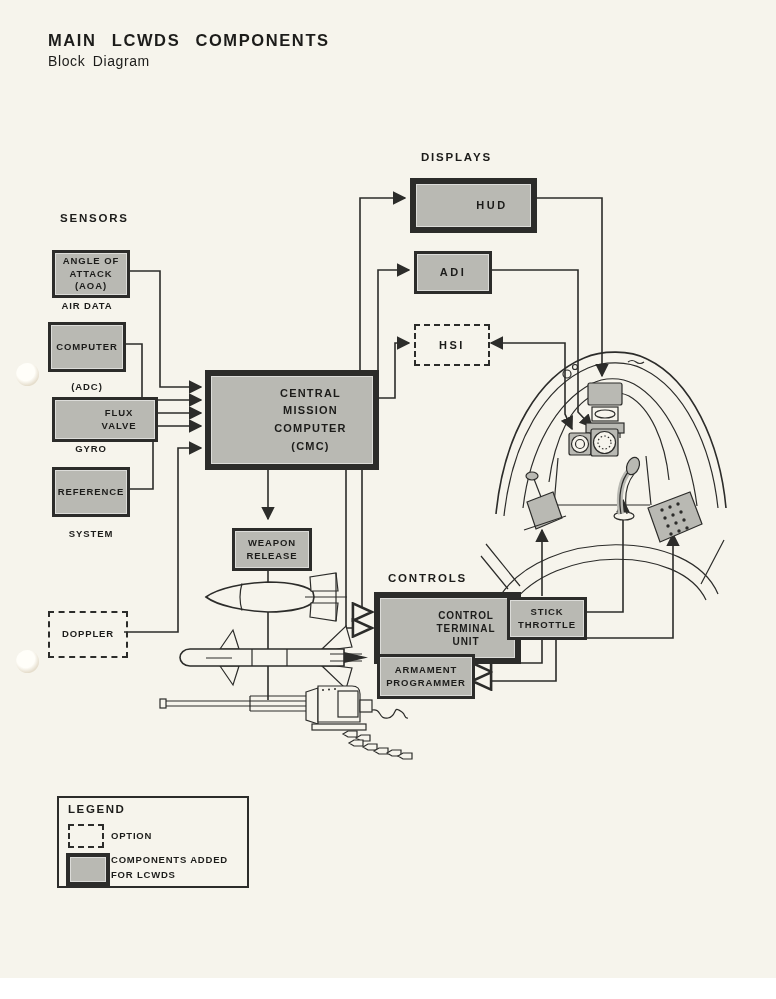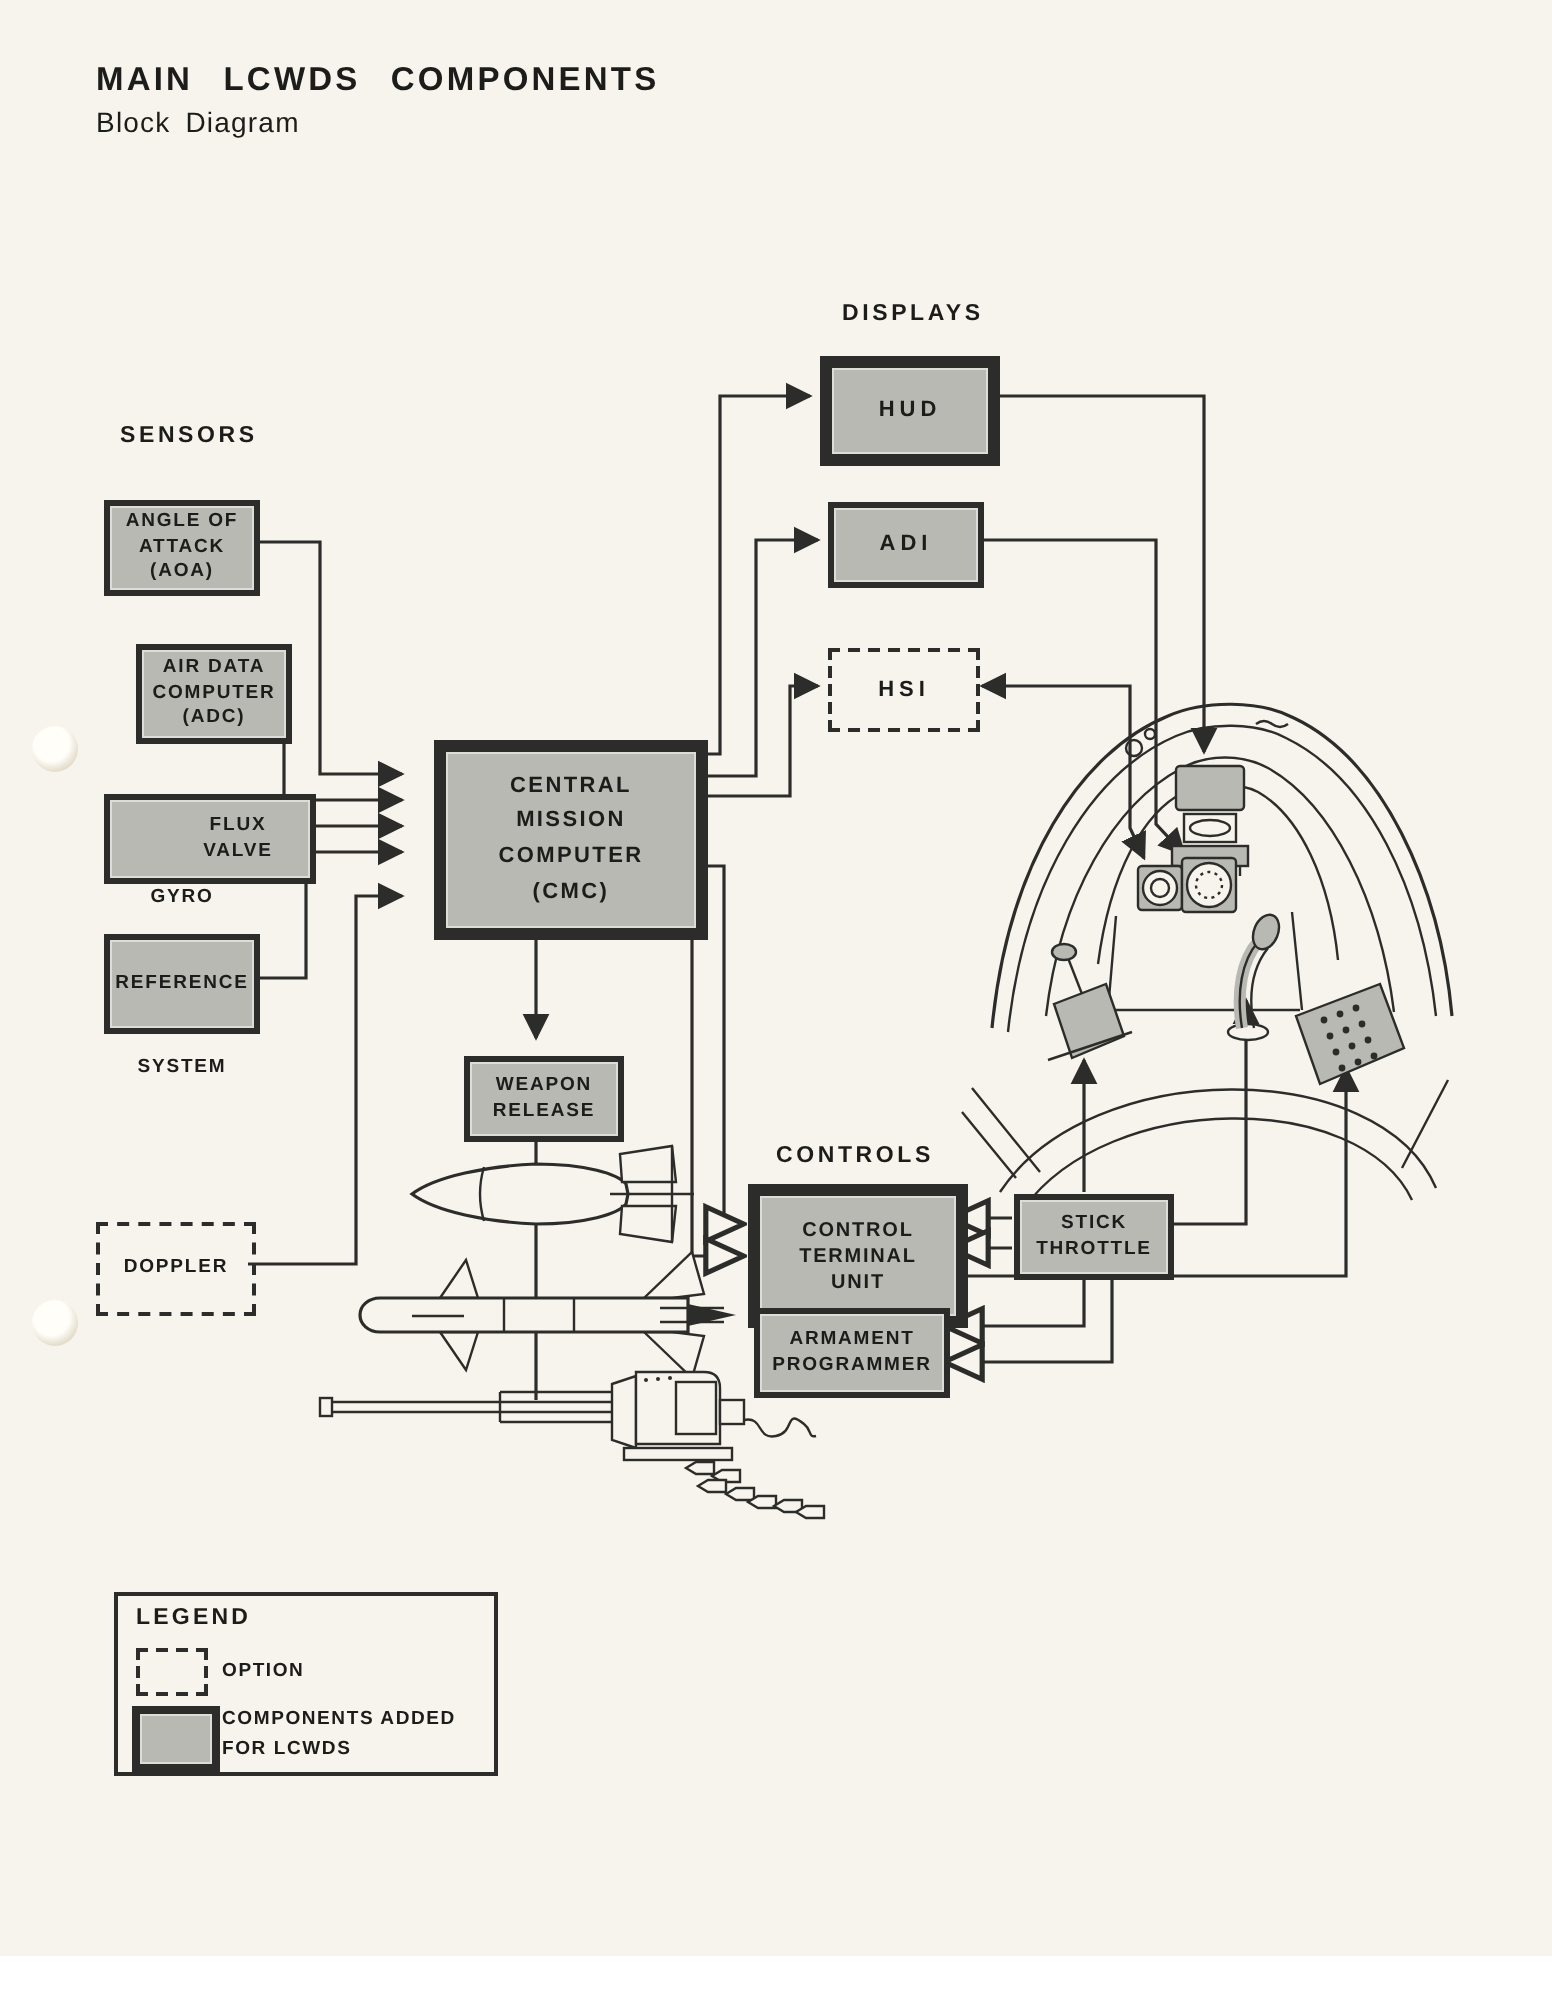--- a/index.html
+++ b/index.html
@@ -15,21 +15,21 @@
 
   .seclabel { position:absolute; font-size:11.5px; font-weight:bold;
               letter-spacing:1.8px; color:var(--text,#1c1c1a); z-index:3; }
 
   .box { position:absolute; z-index:3; background:var(--box-fill,#b9b9b3);
          border:3px solid var(--box-border,#2c2c2a);
          box-shadow: inset 0 0 0 1px rgba(255,255,255,.5);
          display:flex; flex-direction:column; align-items:center; justify-content:center;
          text-align:center; font-weight:bold; color:var(--text,#1c1c1a);
          font-size:9.5px; letter-spacing:.9px; line-height:1.3; }
-  .box.heavy { border-width:6px; }
+  .box.heavy { border-width:6px;padding-left:37px; }
   .box.option { background:transparent; border:2px dashed var(--box-border,#2c2c2a);
                 box-shadow:none; }
   .box.big { font-size:11px; line-height:1.6; letter-spacing:1.2px; }
   .box.one { font-size:11px; letter-spacing:2.5px; }
 
   .hole { position:absolute; left:16px; width:23px; height:23px; border-radius:50%;
           background:radial-gradient(circle at 42% 38%, #fffef9 0 46%, #e5ddcc 72%, #f0ead9 100%);
           z-index:2; }
 
   .legend { position:absolute; left:57px; top:796px; width:188px; height:88px;
@@ -225,39 +225,39 @@
 
   <div class="seclabel" style="left:60px; top:212px;">SENSORS</div>
   <div class="seclabel" style="left:421px; top:151px;">DISPLAYS</div>
   <div class="seclabel" style="left:388px; top:572px;">CONTROLS</div>
 
   <div class="box" style="left:52px; top:250px; width:72px; height:42px;">
     <span>ANGLE OF</span>
     <span>ATTACK</span>
     <span>(AOA)</span>
   </div>
-  <div class="box" style="left:68px; top:322px; width:72px; height:44px;">
+  <div class="box" style="left:48px; top:322px; width:72px; height:44px;gap:28px;">
     <span>AIR DATA</span>
     <span>COMPUTER</span>
     <span>(ADC)</span>
   </div>
   <div class="box" style="left:52px; top:397px; width:72px; height:39px;padding-left:28px;">
     <span>FLUX</span>
     <span>VALVE</span>
   </div>
   <div class="box" style="left:52px; top:467px; width:72px; height:44px;gap:30px;">
     <span>GYRO</span>
     <span>REFERENCE</span>
     <span>SYSTEM</span>
   </div>
   <div class="box option" style="left:48px; top:611px; width:76px; height:43px;">
     <span>DOPPLER</span>
   </div>
 
-  <div class="box heavy big" style="left:205px; top:370px; width:125px; height:88px;margin-left:12px;">
+  <div class="box heavy big" style="left:205px; top:370px; width:125px; height:88px;">
     <span>CENTRAL</span>
     <span>MISSION</span>
     <span>COMPUTER</span>
     <span>(CMC)</span>
   </div>
 
   <div class="box heavy one" style="left:410px; top:178px; width:78px; height:43px;">
     <span>HUD</span>
   </div>
   <div class="box one" style="left:414px; top:251px; width:72px; height:37px;">

